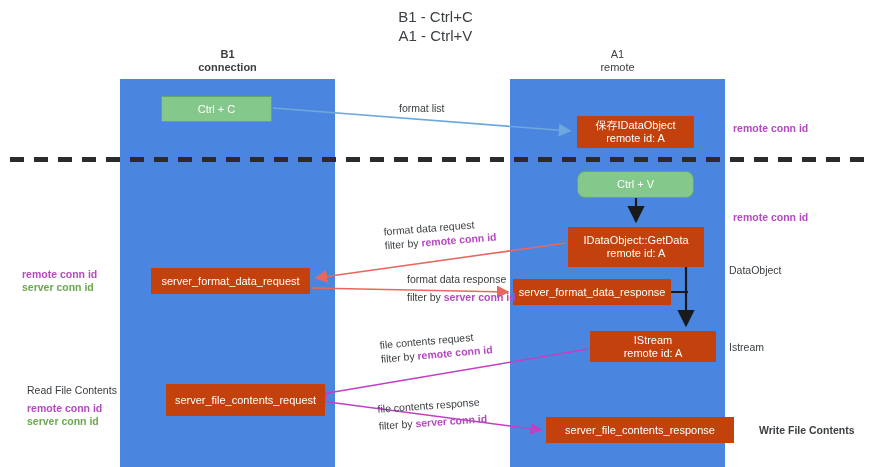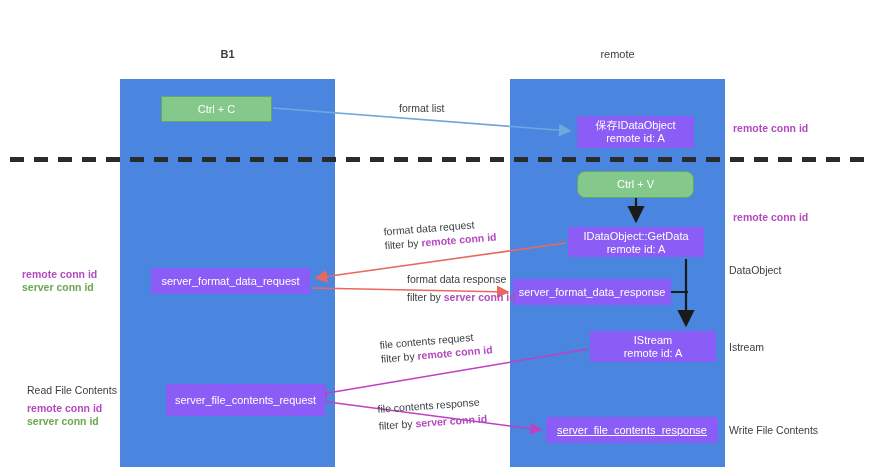--- a/index.html
+++ b/index.html
@@ -32,46 +32,46 @@
     text-align:center;font-size:15px;color:#3c4043;line-height:19px;
   }
   #title div{white-space:pre;}
 
   
   .box{
     position:absolute;box-sizing:border-box;
     display:flex;flex-direction:column;
     align-items:center;justify-content:center;
     color:#ffffff;font-size:11px;line-height:13px;
-    text-align:center;padding:1px 4px;
+    text-align:center;padding:11px 4px;
   }
   .green{background:#84c98b;border:1px solid #5fa869;}
-  .orange{background:#8b5cf6;}
+  .orange{background:#c2410c;}
 
   #box-ctrlc{left:161px;top:96px;width:111px;height:26px;}
   #box-idataobject{left:577px;top:116px;width:117px;height:32px;}
   #box-ctrlv{left:577px;top:171px;width:117px;height:27px;border-radius:8px;}
-  #box-getdata{left:568px;top:227px;width:136px;height:30px;justify-content:flex-end;}
+  #box-getdata{left:568px;top:227px;width:136px;height:40px;}
   #box-srv-fmt-req{left:151px;top:268px;width:159px;height:26px;}
   #box-srv-fmt-res{left:513px;top:279px;width:158px;height:26px;}
   #box-istream{left:590px;top:331px;width:126px;height:31px;}
   #box-srv-file-req{left:166px;top:384px;width:159px;height:32px;}
-  #box-srv-file-res{left:546px;top:417px;width:172px;height:26px;text-decoration:underline;}
+  #box-srv-file-res{left:546px;top:417px;width:188px;height:26px;}
 
   
   .annot{position:absolute;font-size:10.5px;line-height:13px;font-weight:bold;white-space:nowrap;}
   .purple{color:#b44ac0;}
   .green-txt{color:#6aa84f;}
   .plain{color:#3c4043;font-weight:normal;}
 
   #an-rci-1{left:733px;top:122px;}
   #an-rci-2{left:733px;top:211px;}
   #an-dataobject{left:729px;top:236px;margin-top:28px;}
   #an-istream{left:729px;top:341px;}
-  #an-write{left:729px;top:424px;}
+  #an-write{left:759px;top:424px;font-weight:bold;}
   #an-left-1{left:22px;top:268px;}
   #an-left-2{left:27px;top:385px;}
 
   
   .alabel{position:absolute;font-size:10.5px;line-height:14px;white-space:nowrap;color:#3c4043;}
   .alabel b{font-weight:bold;}
 
   #lbl-format-list{left:399px;top:101px;}
 
   #lbl-fdreq{left:384px;top:220px;transform:rotate(-4.5deg);}
@@ -85,25 +85,31 @@
     background:repeating-linear-gradient(to right,#2b2b2b 0 14px,transparent 14px 24px);
   }
 
   svg#wires{position:absolute;left:0;top:0;width:871px;height:467px;pointer-events:none;}
 </style>
 </head>
 <body>
 
 <div id="stage">
 
+  <div id="title">
+    <div>B1 - Ctrl+C</div>
+    <div>A1 - Ctrl+V</div>
+  </div>
 
   <div class="lane-header" id="hdr-left">
     <div>B1</div>
+    <div>connection</div>
   </div>
   <div class="lane-header" id="hdr-right">
+    <div>A1</div>
     <div>remote</div>
   </div>
 
   <div class="lane" id="lane-left"></div>
   <div class="lane" id="lane-right"></div>
 
   <svg id="wires" viewBox="0 0 871 467">
     <defs>
       <marker id="ah-blue" markerWidth="9" markerHeight="9" refX="7" refY="4" orient="auto">
         <path d="M0,0 L8,4 L0,8 z" fill="#6fa8dc"></path>

